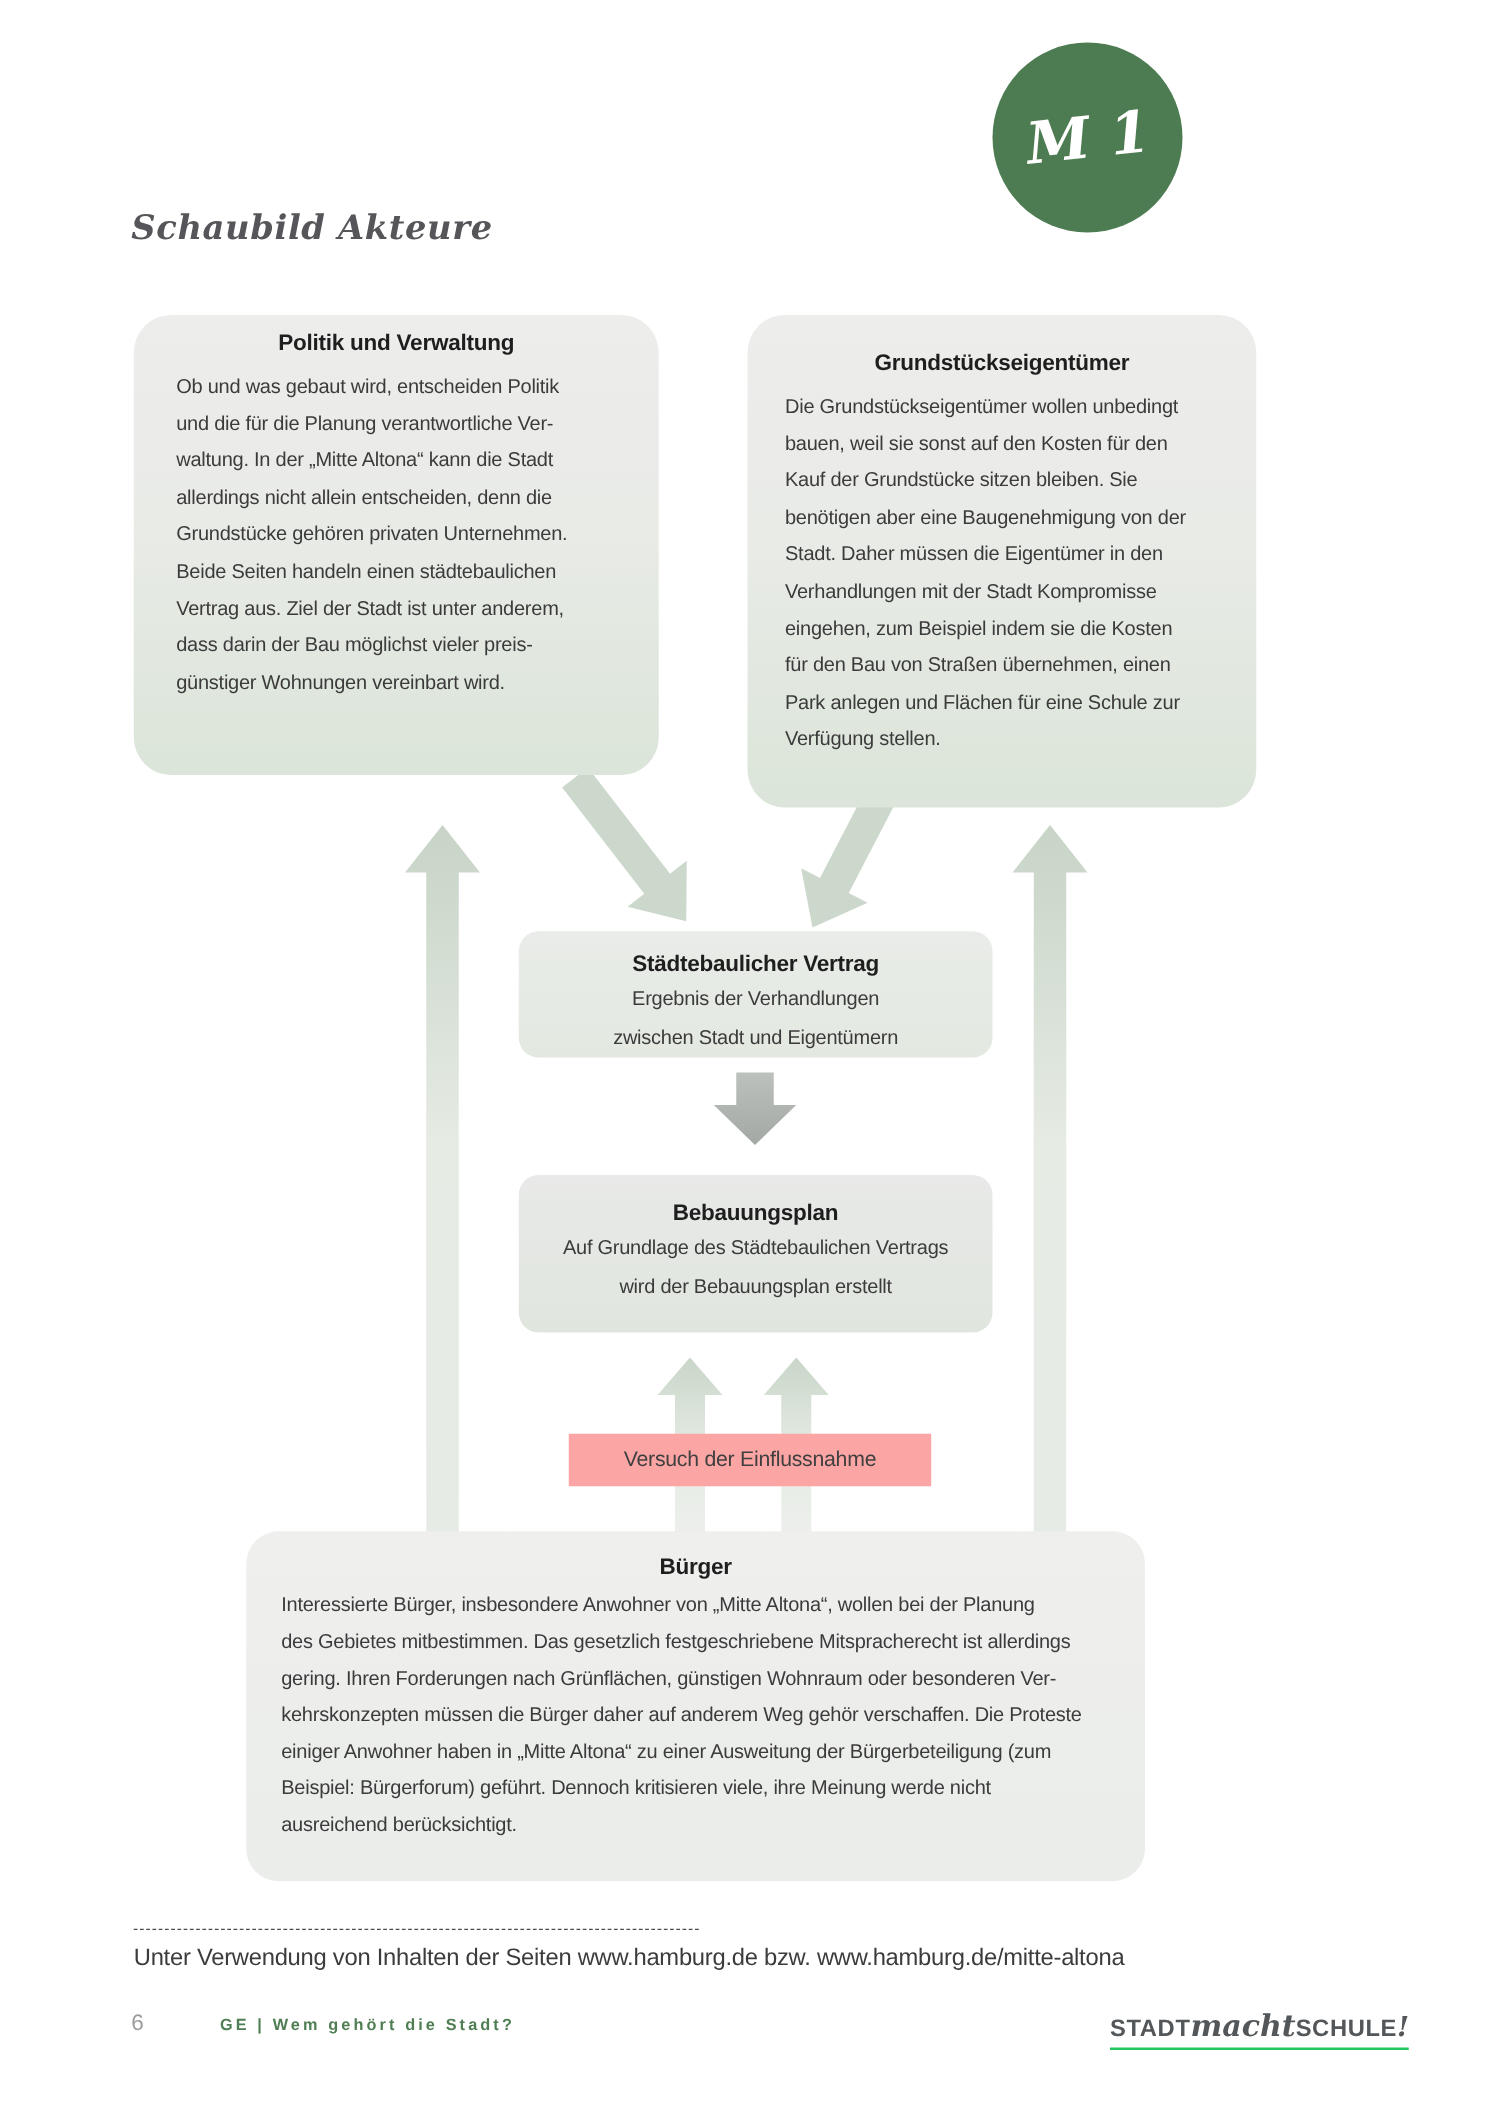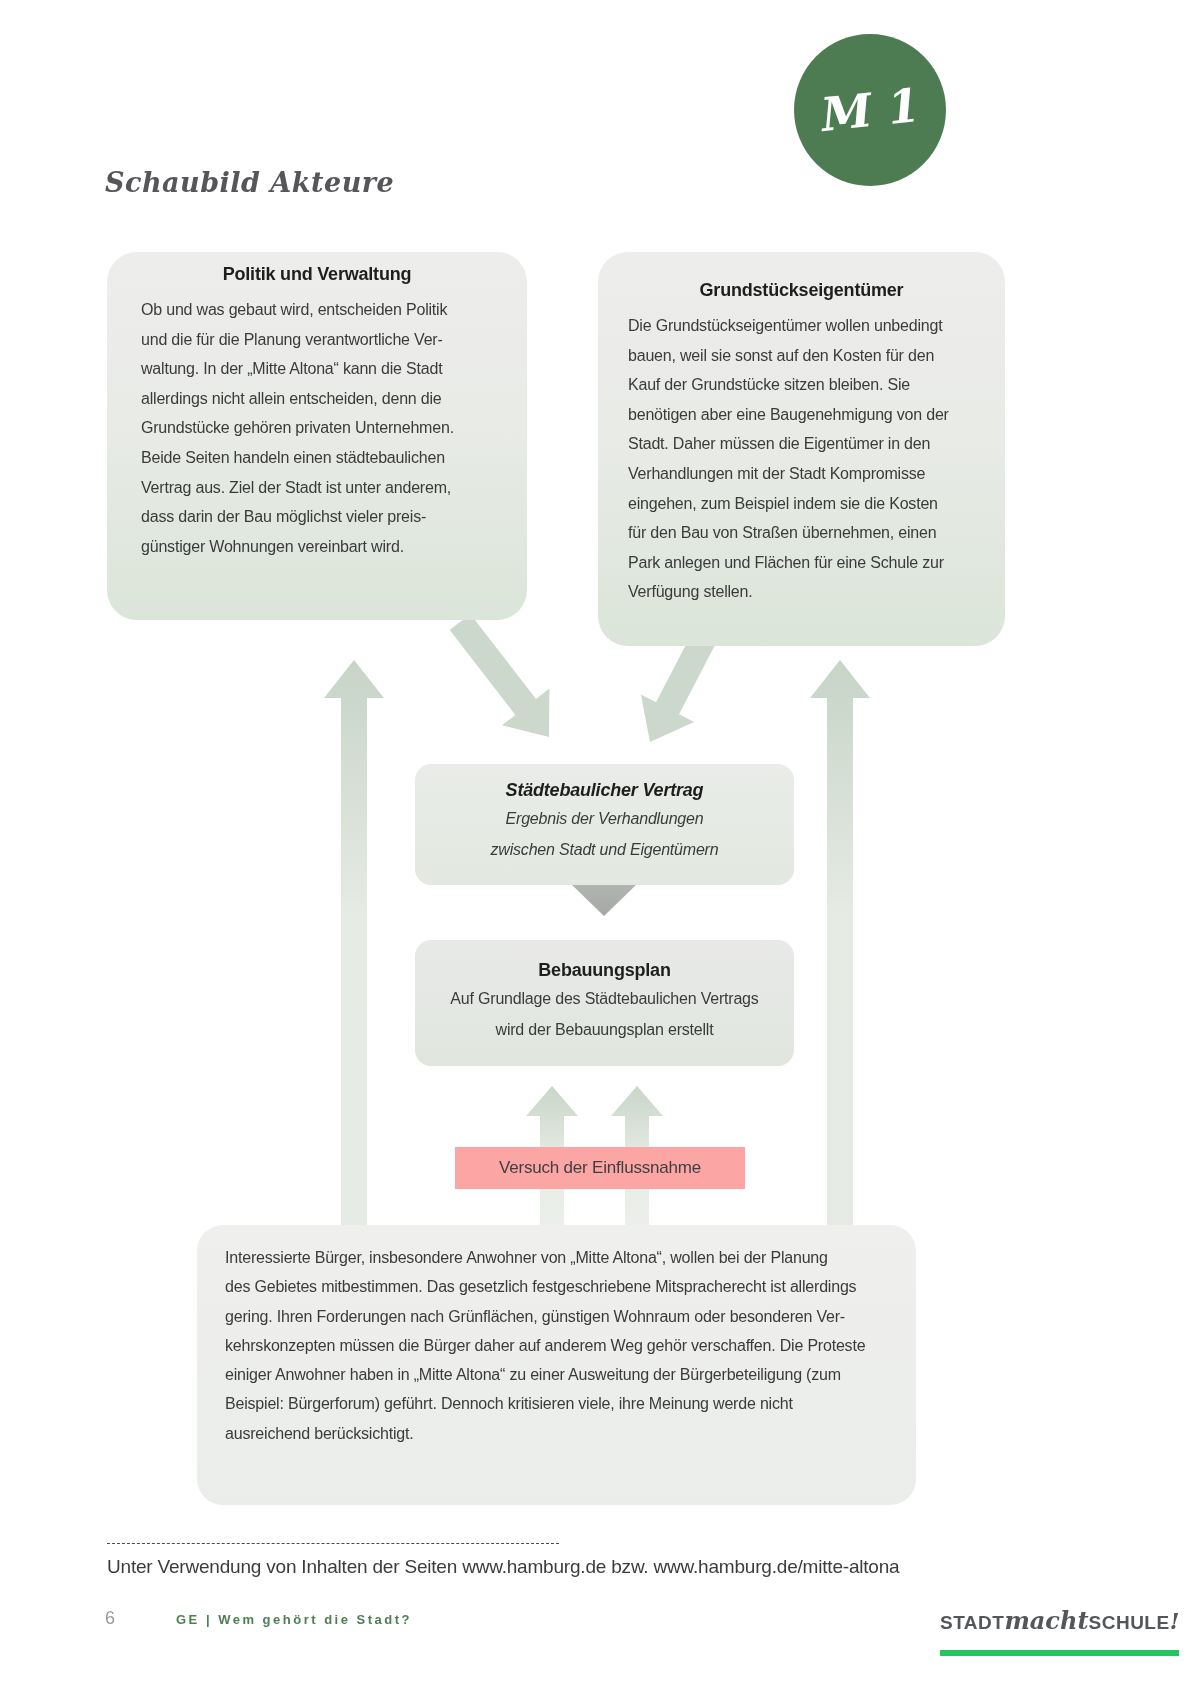--- a/index.html
+++ b/index.html
@@ -45,21 +45,21 @@
     white-space:pre-line;color:#3b3b3b;
   }
   #box-politik{left:107px;top:252px;width:420px;height:368px;padding:12px 34px 0 34px;}
   #box-eigentuemer{left:598px;top:252px;width:407px;height:394px;padding:28px 30px 0 30px;}
   .box.mid{
     border-radius:16px;text-align:center;
     background:linear-gradient(180deg,#e9ece8 0%,#e3e9e1 100%);
   }
   .box.mid h3{margin-bottom:2px;}
   .box.mid p{line-height:1.95;}
-  #box-vertrag{left:415px;top:764px;width:379px;height:121px;padding:16px 10px 0 10px;font-style:italic;}
+  #box-vertrag{left:415px;top:745px;width:379px;height:101px;padding:16px 10px 0 10px;}
   #box-plan{
     left:415px;top:940px;width:379px;height:126px;padding:20px 10px 0 10px;
     background:linear-gradient(180deg,#e8e9e8 0%,#e0e6de 100%);
   }
   #box-buerger{
     left:197px;top:1225px;width:719px;height:280px;padding:18px 28px 0 28px;
     border-radius:26px;
     background:linear-gradient(180deg,#efefee 0%,#eaedea 100%);
   }
   #box-buerger h3{margin-bottom:6px;}
@@ -81,23 +81,23 @@
   }
   .page-number{
     position:absolute;left:105px;top:1608px;
     font-size:18px;color:#9b9b9b;
   }
   .course-label{
     position:absolute;left:176px;top:1612px;
     font-size:13px;font-weight:bold;letter-spacing:2.5px;color:#4f7e53;
   }
   .logo{
-    position:absolute;left:940px;top:1606px;
-    color:#54575a;border-bottom:6px solid #22c55e;
-    padding-bottom:15px;white-space:nowrap;
+    position:absolute;left:888px;top:1606px;
+    color:#54575a;border-bottom:2px solid #22c55e;
+    padding-bottom:3px;white-space:nowrap;
   }
   .logo .caps{
     font-family:"Liberation Sans", sans-serif;
     font-size:19px;font-weight:bold;letter-spacing:.5px;text-transform:uppercase;
   }
   .logo .script{
     font-family:"DejaVu Serif", serif;
     font-style:italic;font-weight:bold;font-size:24px;text-transform:lowercase;
   }
   .logo .bang{
@@ -181,20 +181,21 @@
 
   <div class="box mid" id="box-plan">
     <h3>Bebauungsplan</h3>
     <p>Auf Grundlage des Städtebaulichen Vertrags
 wird der Bebauungsplan erstellt</p>
   </div>
 
   <div class="influence-label">Versuch der Einflussnahme</div>
 
   <div class="box" id="box-buerger">
+    <h3>Bürger</h3>
     <p>Interessierte Bürger, insbesondere Anwohner von „Mitte Altona“, wollen bei der Planung
 des Gebietes mitbestimmen. Das gesetzlich festgeschriebene Mitspracherecht ist allerdings
 gering. Ihren Forderungen nach Grünflächen, günstigen Wohnraum oder besonderen Ver-
 kehrskonzepten müssen die Bürger daher auf anderem Weg gehör verschaffen. Die Proteste
 einiger Anwohner haben in „Mitte Altona“ zu einer Ausweitung der Bürgerbeteiligung (zum
 Beispiel: Bürgerforum) geführt. Dennoch kritisieren viele, ihre Meinung werde nicht
 ausreichend berücksichtigt.</p>
   </div>
 
   <div class="dashed-divider"></div>

